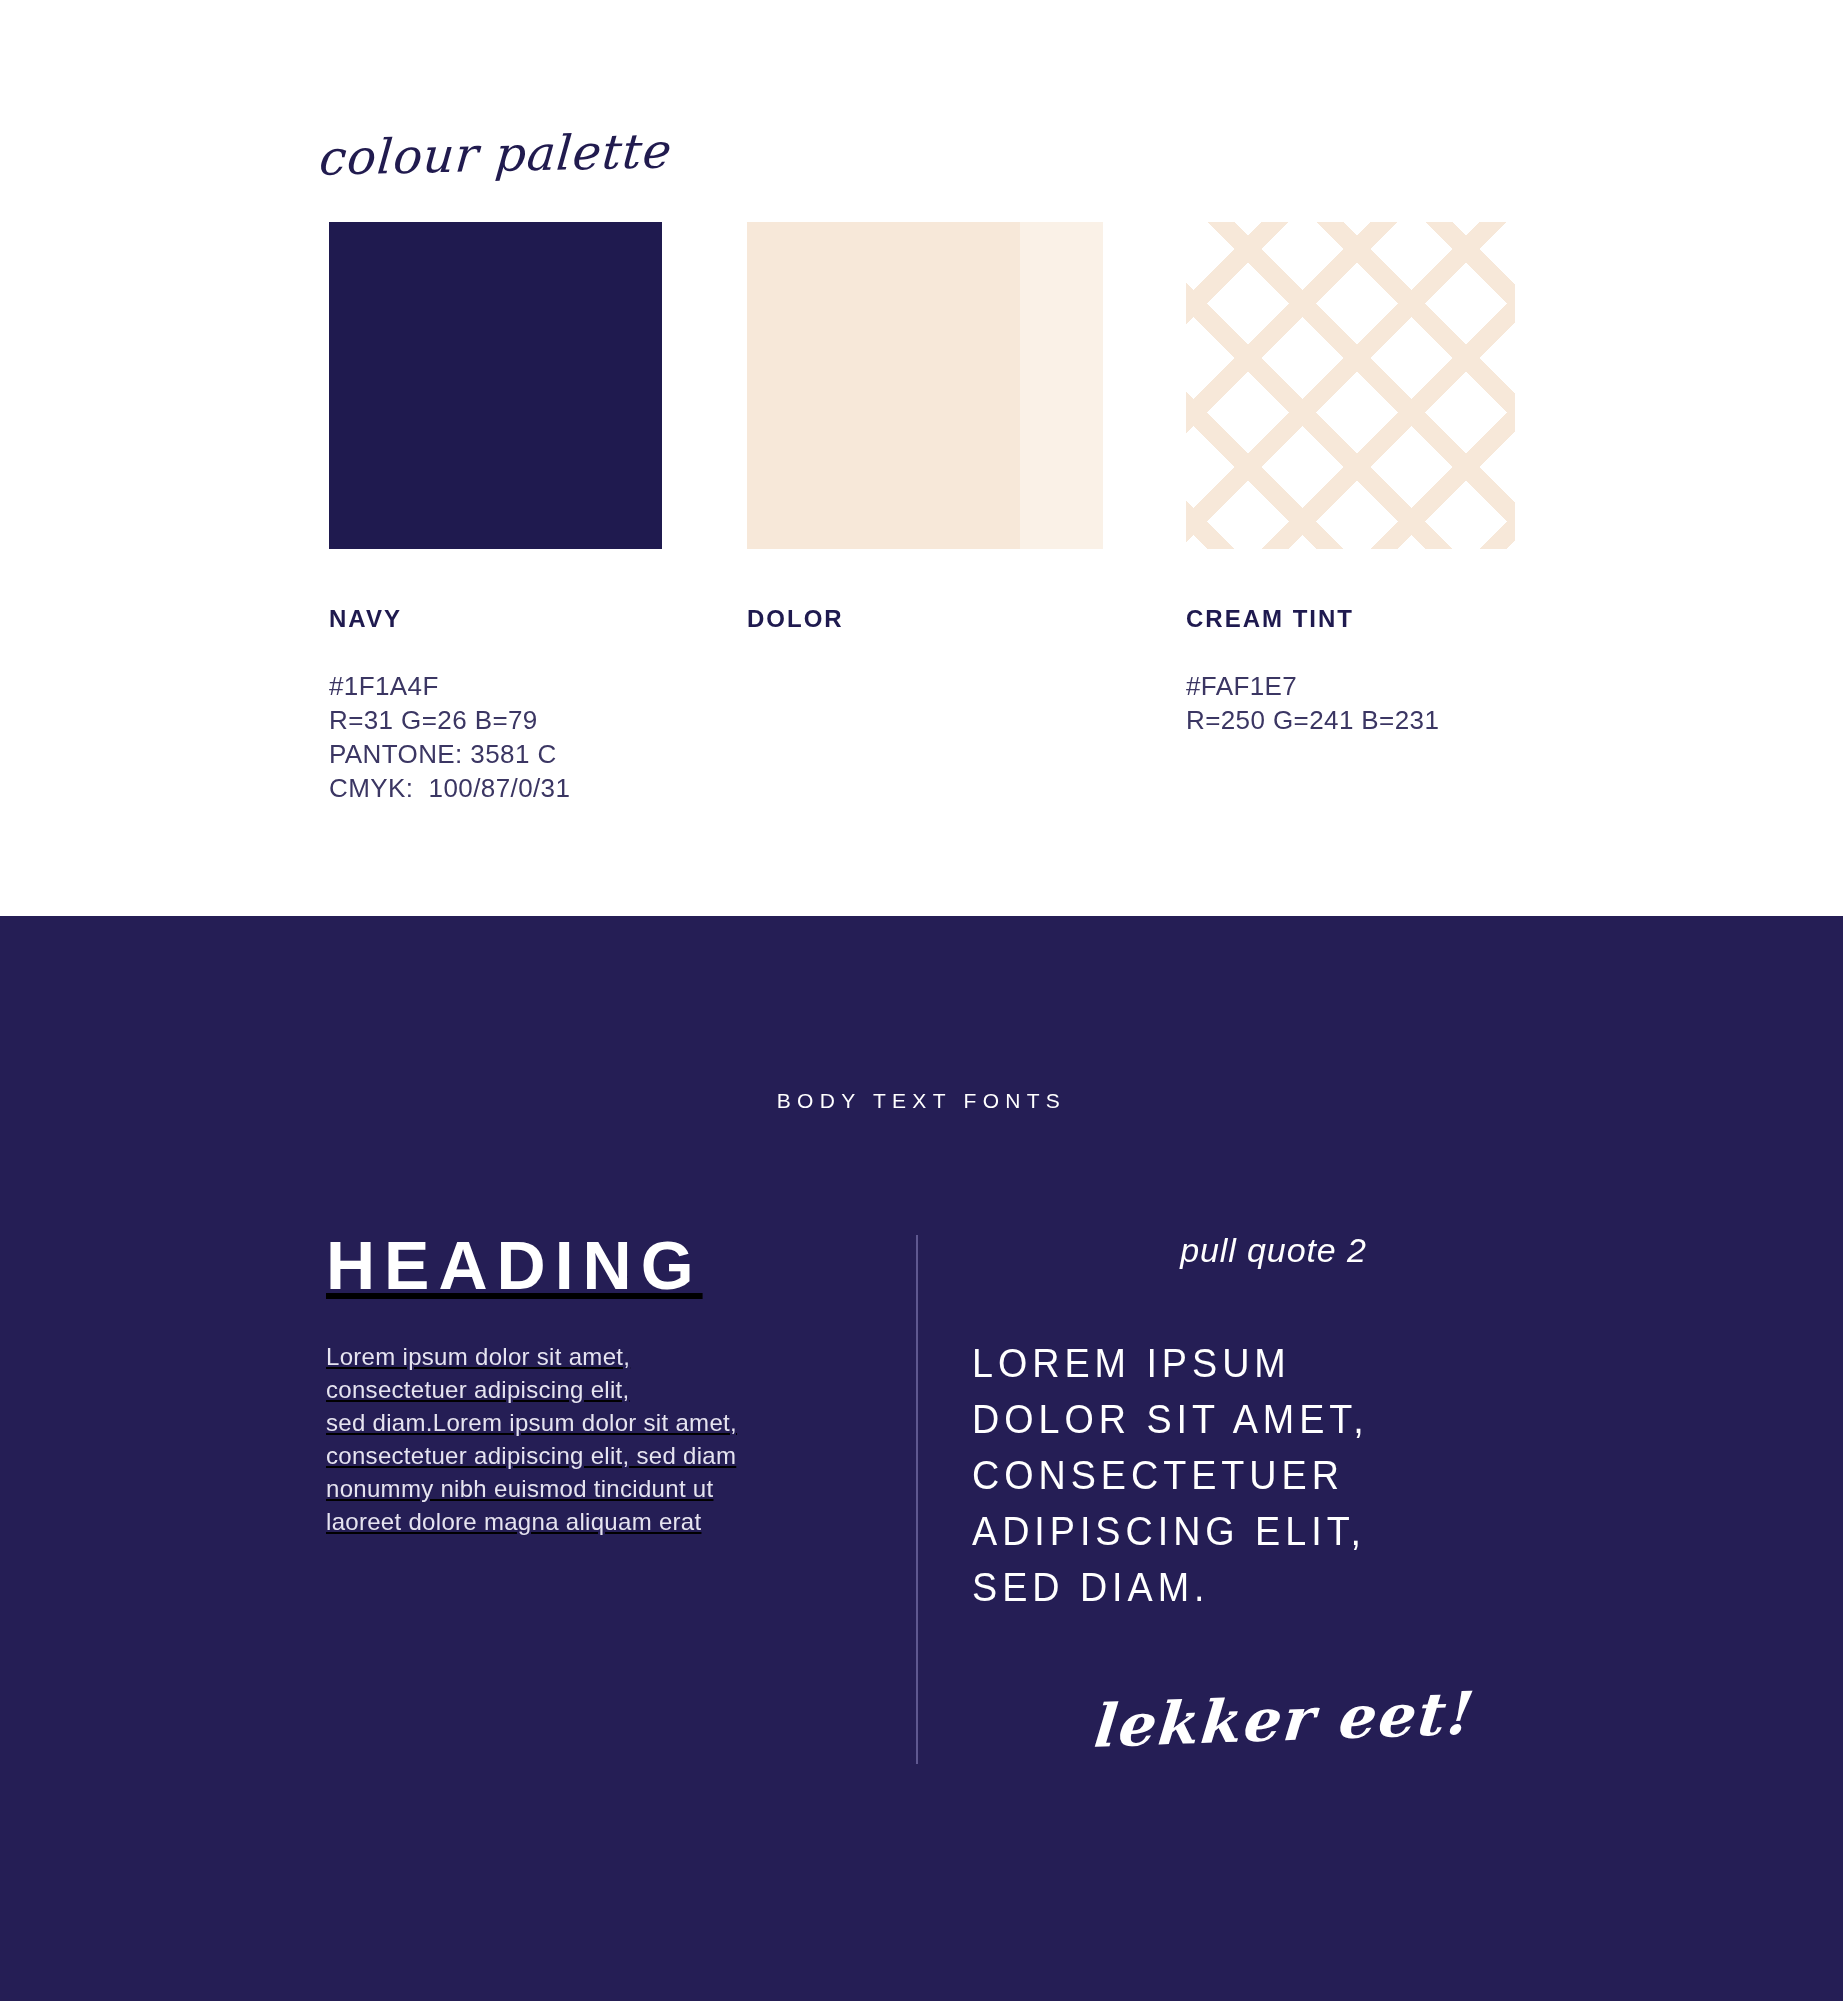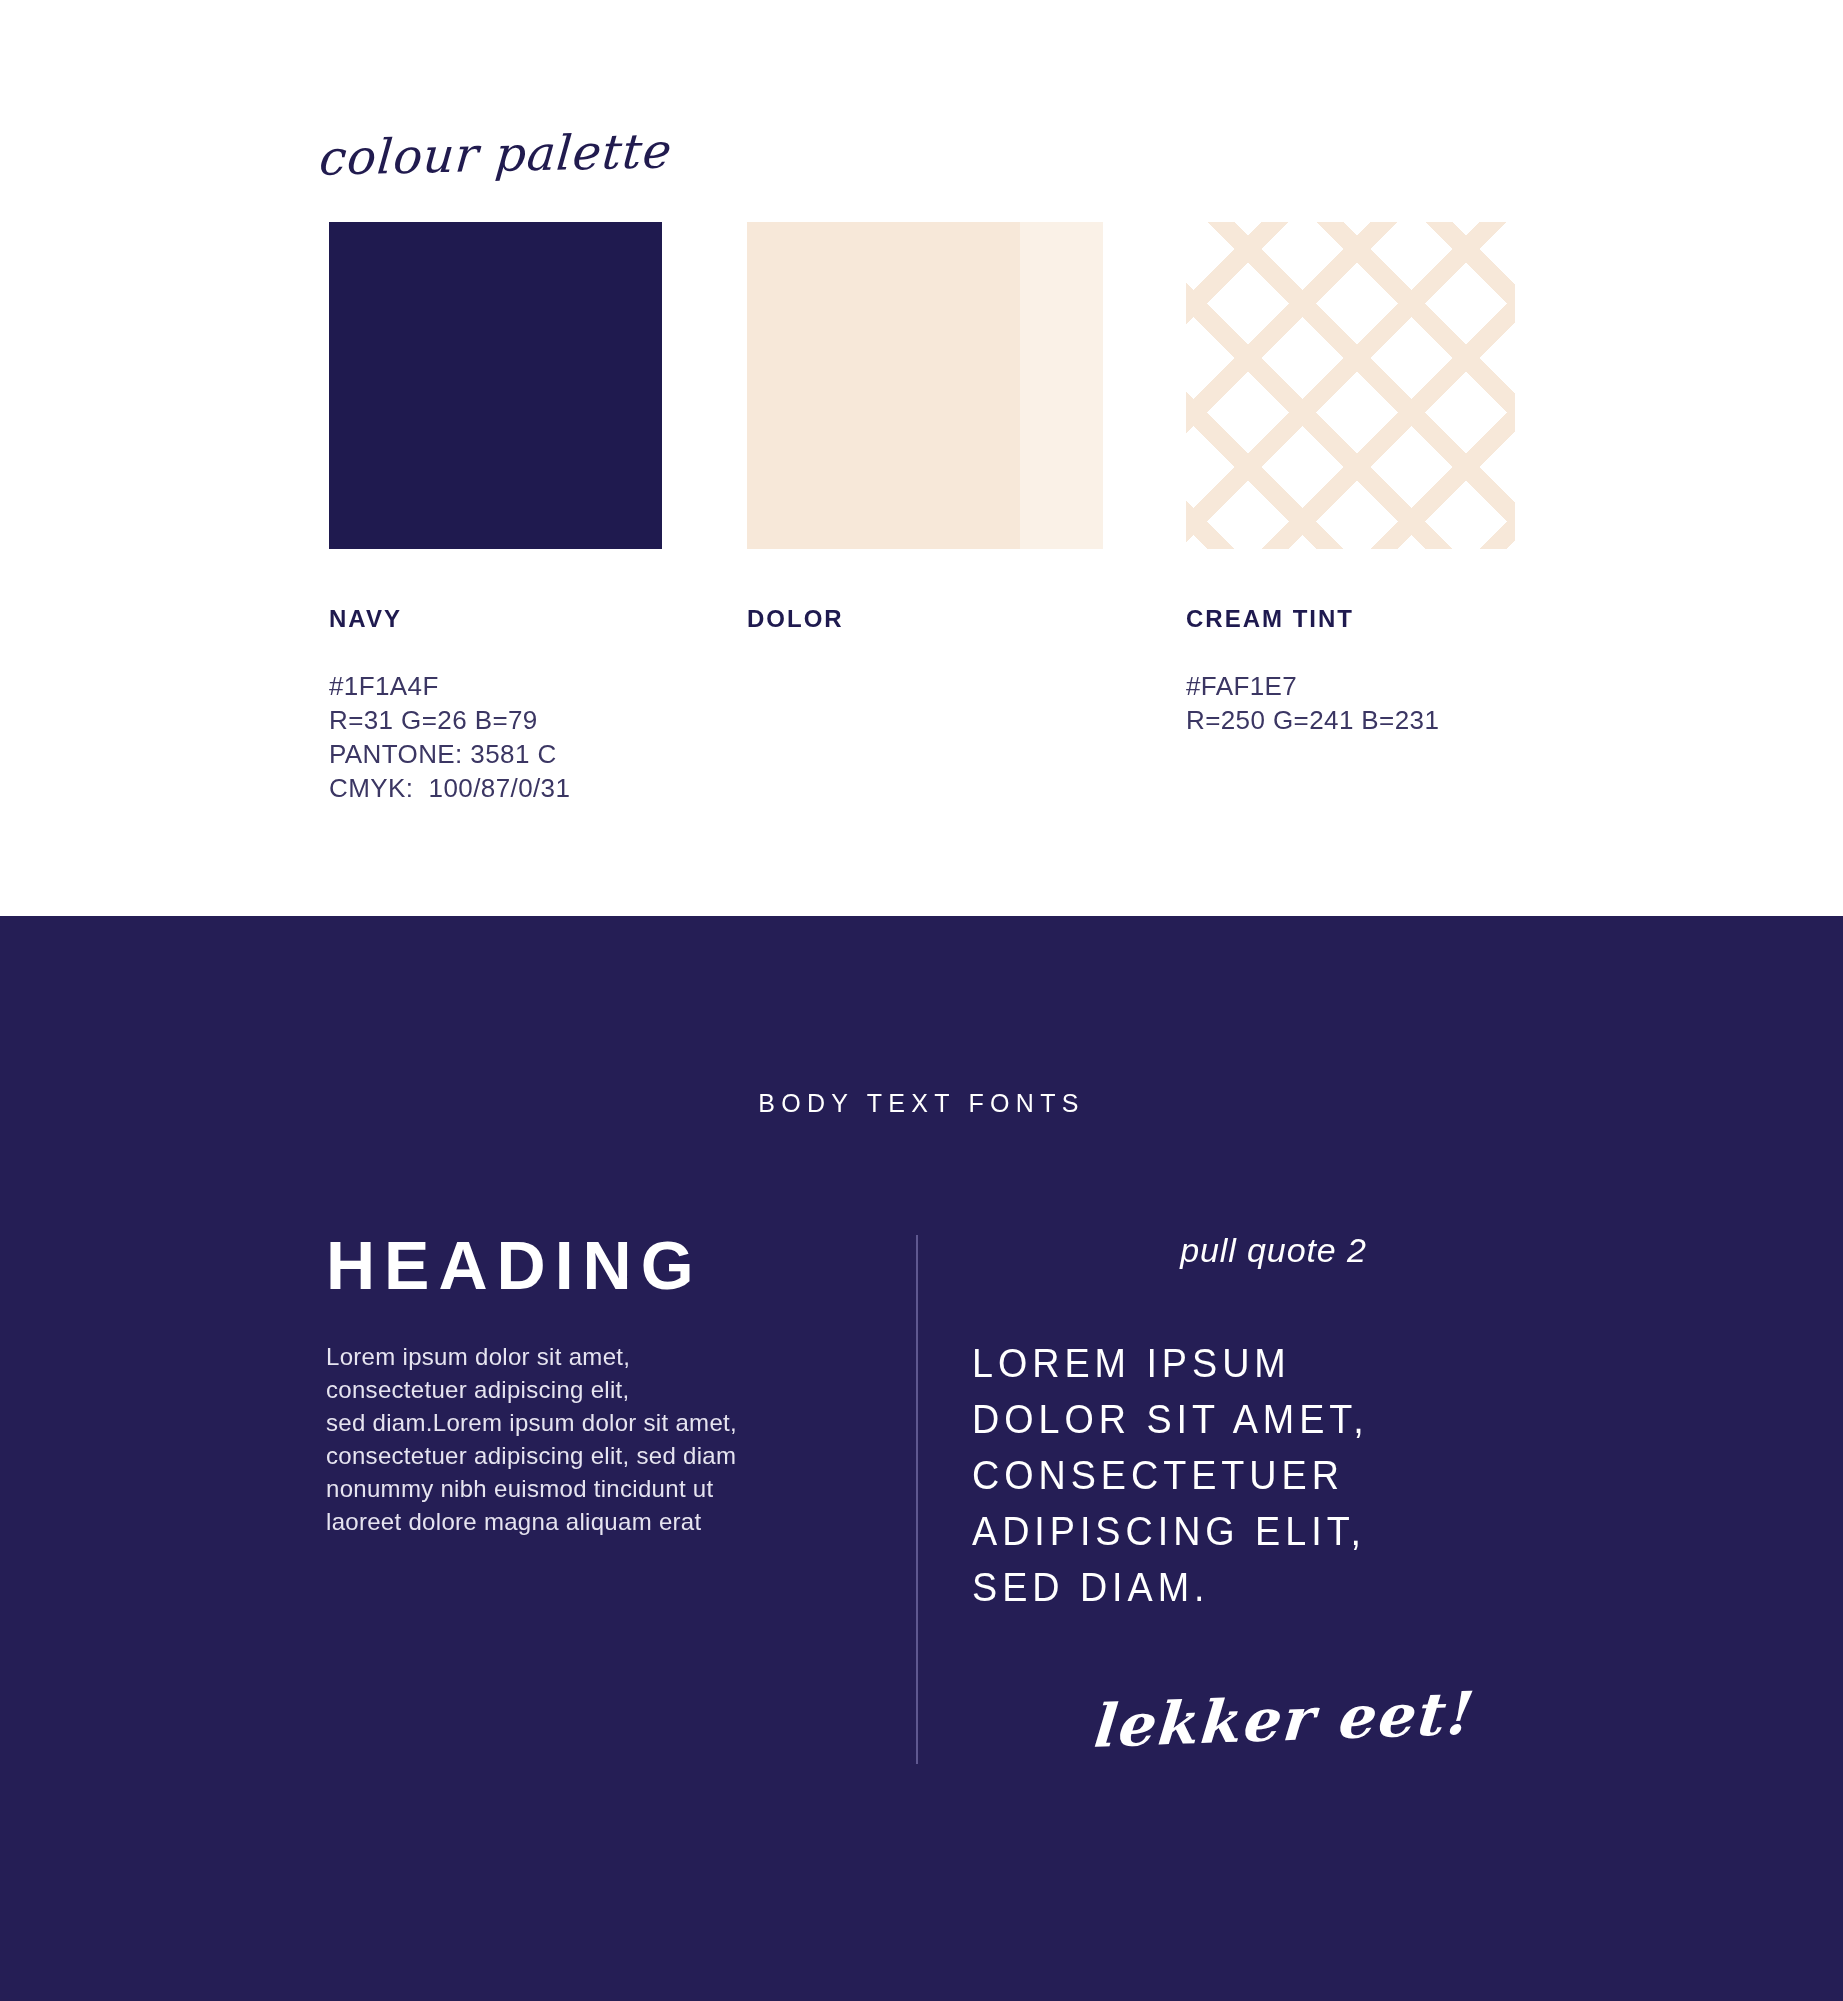--- a/index.html
+++ b/index.html
@@ -106,21 +106,21 @@
     width: 1843px;
     height: 1086px;
     background: #251E55;
   }
 
   .fonts-label {
     position: absolute;
     left: 0; top: 173px;
     width: 1843px;
     text-align: center;
-    font-size: 25px;
+    font-size: 21px;
     font-weight: 400;
     letter-spacing: 6.3px;
     color: #ffffff;
   }
 
   .divider {
     position: absolute;
     left: 916px;
     top: 319px;
     width: 1.8px;
@@ -128,20 +128,21 @@
     background: #6a639b;
     opacity: .85;
   }
 
   
   .left-col {
     position: absolute;
     left: 326px;
     top: 315px;
     width: 540px;
+    text-decoration: underline;
   }
   .heading {
     font-size: 68px;
     font-weight: 700;
     letter-spacing: 9px;
     color: #ffffff;
     line-height: 1;
   }
   .sub-heading {
     margin-top: 36px;

